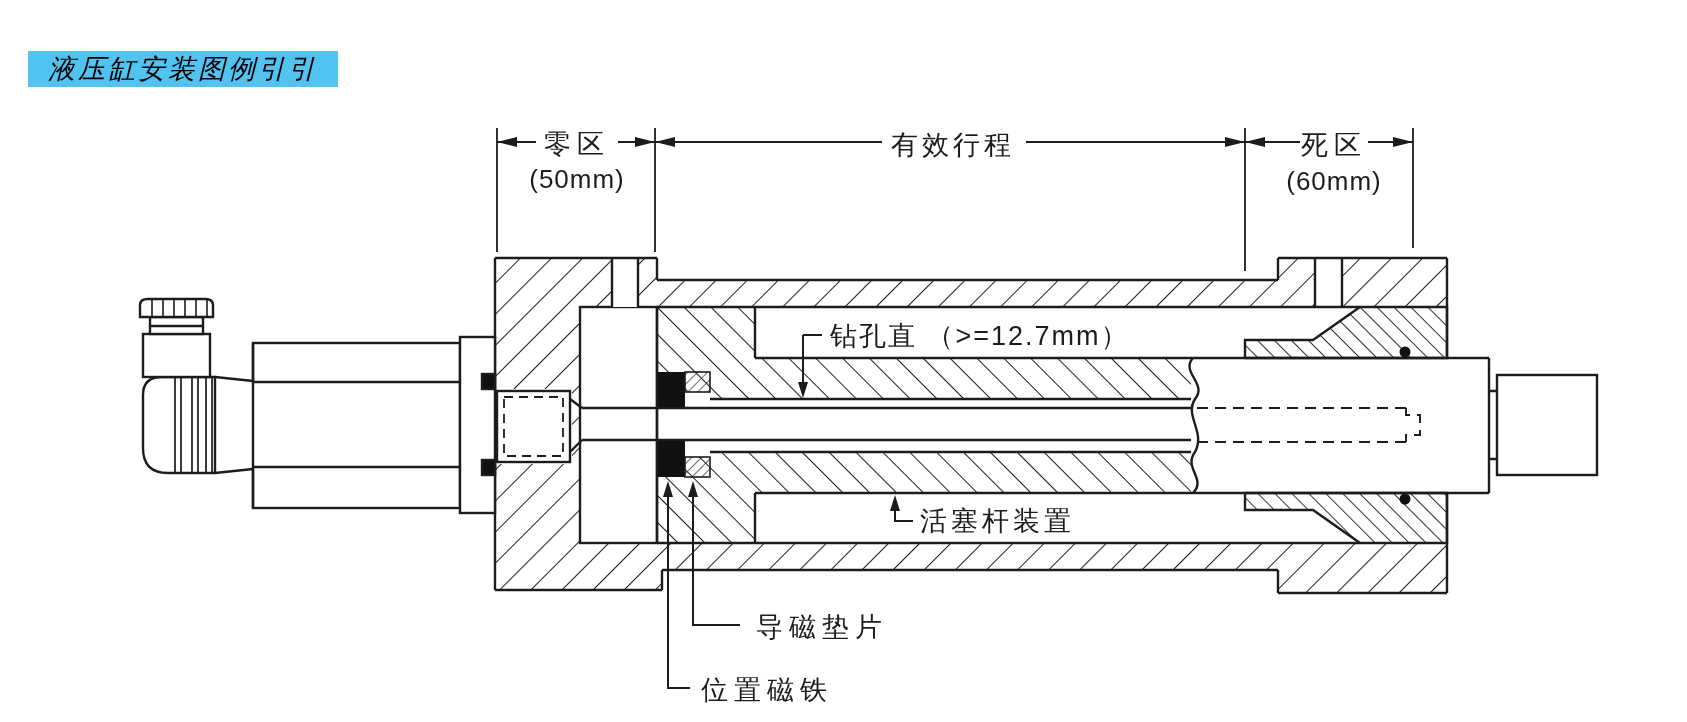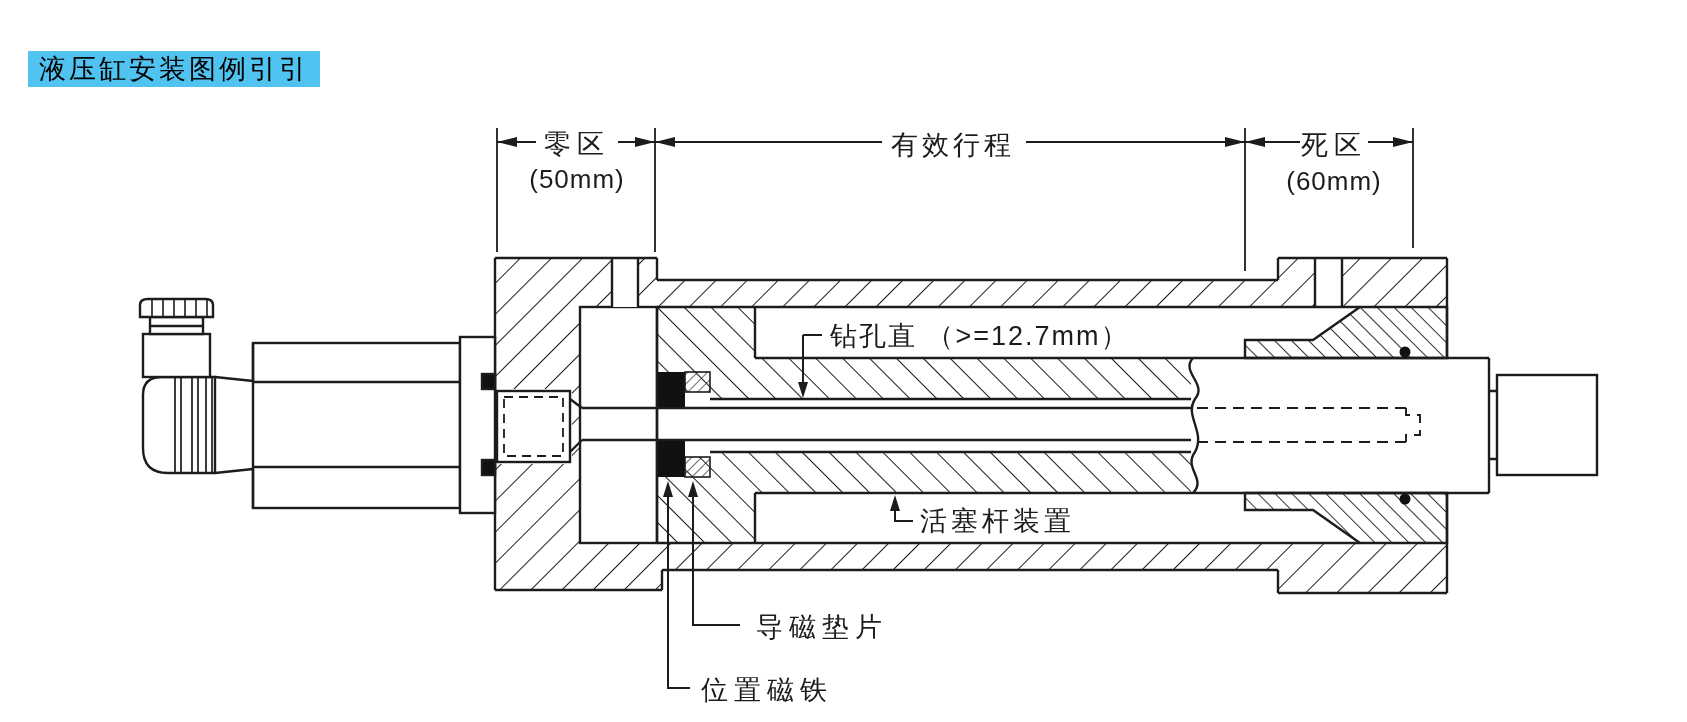--- a/index.html
+++ b/index.html
@@ -1,20 +1,20 @@
 <!DOCTYPE html>
 <html><head>
 <meta charset="utf-8">
 <style>
   html,body{margin:0;padding:0;background:#ffffff;}
   body{width:1687px;height:722px;position:relative;overflow:hidden;
        font-family:"Liberation Sans","DejaVu Sans",sans-serif;}
   .title-tag{position:absolute;left:28px;top:51px;background:#50c3f0;color:#000;
-       font-size:27px;line-height:34px;padding:1px 11px;letter-spacing:3px;
-       font-family:"Liberation Serif","DejaVu Serif",serif;}
+       font-size:27px;line-height:34px;padding:1px 20px;letter-spacing:3px;
+       font-family:"Liberation Serif","DejaVu Serif",serif;font-style:italic;}
   svg{position:absolute;left:0;top:0;}
   svg text{fill:#1c1c1c;font-family:"Liberation Sans","DejaVu Sans",sans-serif;}
   .dimtxt{font-size:27px;letter-spacing:6px;}
   .dimtxt2{font-size:26px;letter-spacing:1px;}
   .lbl{font-size:27px;letter-spacing:4px;}
   .ln{stroke:#1c1c1c;stroke-width:2.4;fill:none;}
   .ln-thin{stroke:#1c1c1c;stroke-width:1.8;fill:none;}
   .ln-dash{stroke:#1c1c1c;stroke-width:1.9;fill:none;stroke-dasharray:11 7;}
   .ldr{stroke:#1c1c1c;stroke-width:2;fill:none;}
   .arrow{fill:#1c1c1c;stroke:none;}

